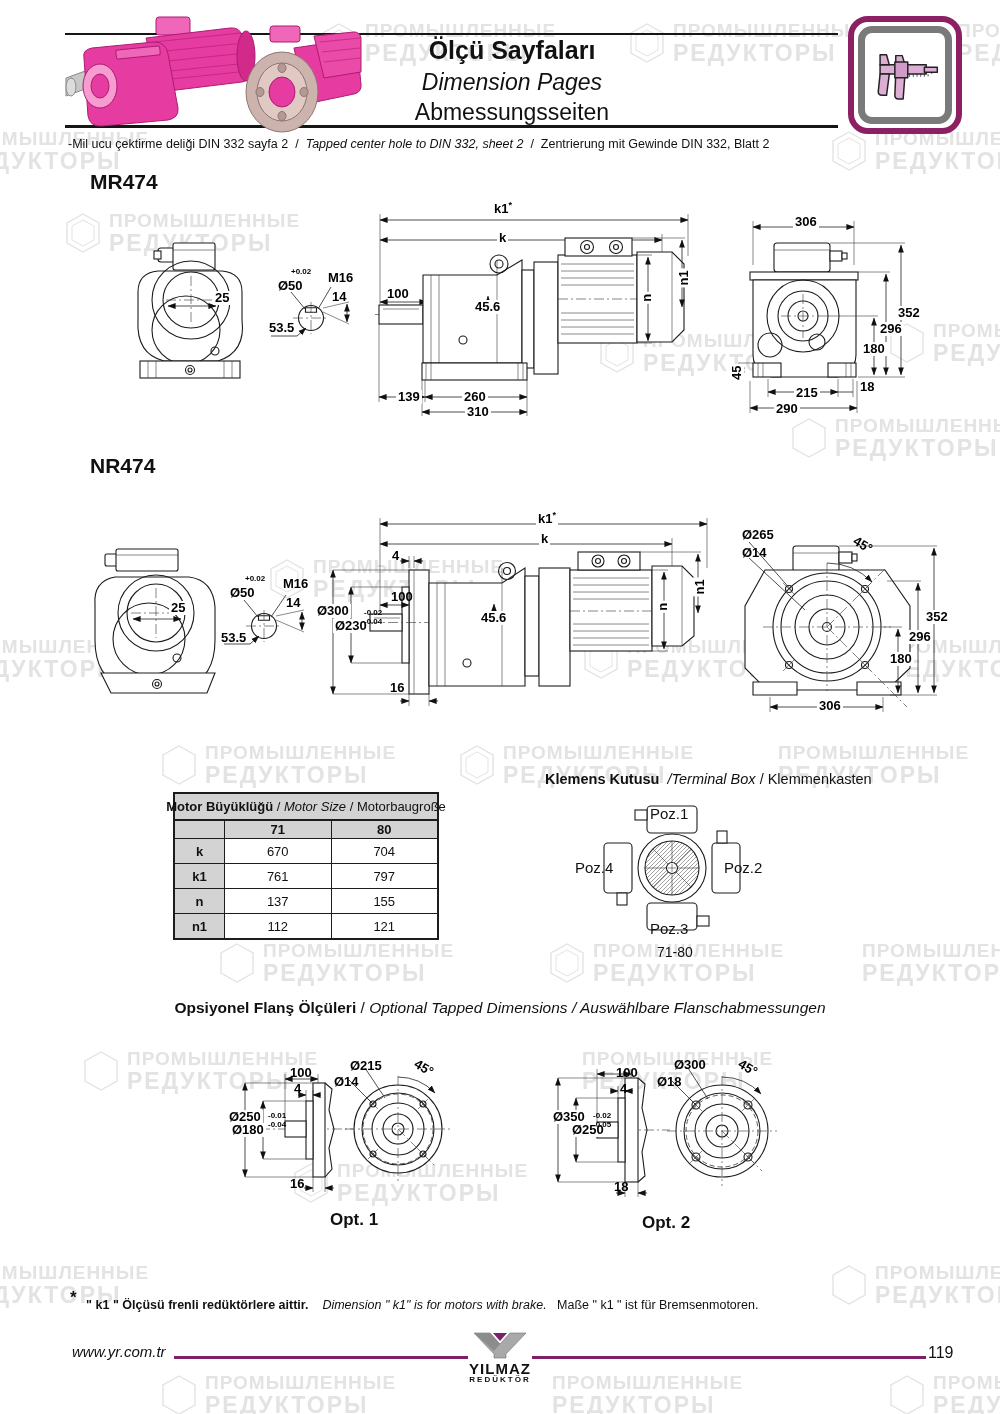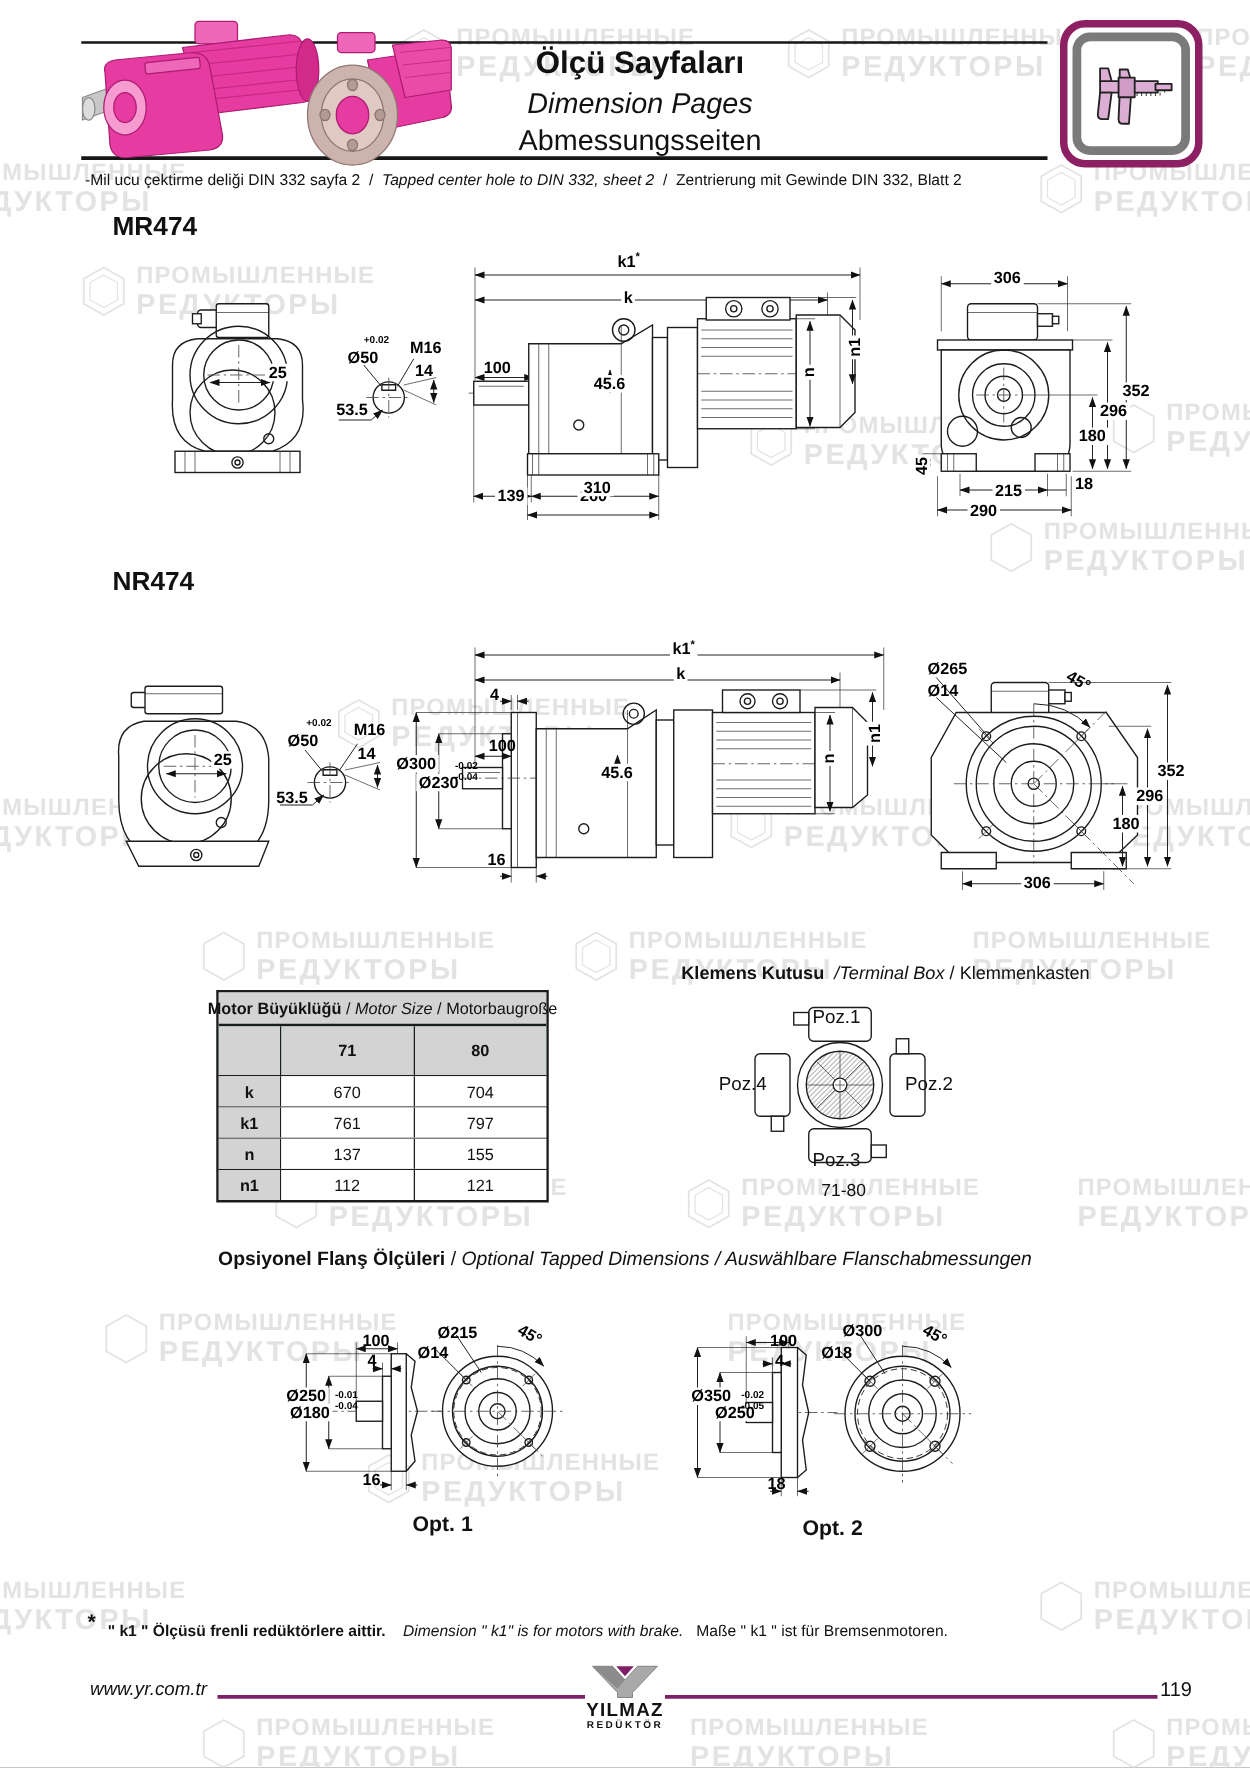--- a/index.html
+++ b/index.html
@@ -34,21 +34,21 @@
 .dim.bg{background:#fff;padding:0 2px}
 .dim.sm{font-size:8px;font-weight:bold;line-height:8.5px}
 .dim sup{font-size:9px}
 .rot90{transform:rotate(-90deg);transform-origin:center}
 .rot33{transform:rotate(30deg);transform-origin:center}
 .sect{position:absolute;font-size:21px;font-weight:bold;z-index:3}
 
 .mtable{position:absolute;left:173px;top:792px;width:266px;border:2px solid #1c1c1c;background:#fff;z-index:3;font-size:13px}
 .mt-title{height:27px;background:#d3d3d3;border-bottom:2px solid #1c1c1c;display:flex;align-items:center;justify-content:center;white-space:pre}
 .mt-row{display:flex;height:25px;border-top:1px solid #1c1c1c;align-items:stretch}
-.mt-row.head{height:39px;border-top:none;background:#0f766e}
+.mt-row.head{height:17px;border-top:none;background:#0f766e}
 .mt-row .c0{width:50px;background:#d3d3d3;border-right:1px solid #1c1c1c;display:flex;align-items:center;justify-content:center;font-weight:bold}
 .mt-row .c1,.mt-row .c2{flex:1;display:flex;align-items:center;justify-content:center;background:#fff}
 .mt-row .c1{border-right:1px solid #1c1c1c}
 .mt-row.head .c1,.mt-row.head .c2{font-weight:bold;background:#d3d3d3}
 
 .tb-title{position:absolute;left:545px;top:771px;font-size:14.5px;z-index:3;white-space:nowrap}
 .poz{position:absolute;font-size:15px;font-weight:normal;z-index:3}
 .flange-title{position:absolute;left:0;top:999px;width:1000px;text-align:center;font-size:15.5px;z-index:3}
 .optlbl{position:absolute;font-size:17px;font-weight:bold;z-index:3}
 .footnote{position:absolute;left:70px;top:1288px;z-index:3;font-size:12.5px;white-space:nowrap}
@@ -465,21 +465,21 @@
   <line x1="4" y1="197" x2="50" y2="197" class="dl" marker-start="url(#ar)" marker-end="url(#ar)"></line>
   <line x1="50" y1="197" x2="152" y2="197" class="dl" marker-start="url(#ar)" marker-end="url(#ar)"></line>
   <line x1="47" y1="212" x2="152" y2="212" class="dl" marker-start="url(#ar)" marker-end="url(#ar)"></line>
 </svg>
 <span class="dim bg" style="left:492px;top:201px"><span>k1</span><sup>*</sup></span>
 <span class="dim bg" style="left:497px;top:231px">k</span>
 <span class="dim" style="left:387px;top:287px">100</span>
 <span class="dim bg" style="left:473px;top:300px">45.6</span>
 <span class="dim bg" style="left:396px;top:390px">139</span>
 <span class="dim bg" style="left:462px;top:390px">260</span>
-<span class="dim bg" style="left:465px;top:383px">310</span>
+<span class="dim bg" style="left:465px;top:405px">310</span>
 <span class="dim bg rot90" style="left:641px;top:291px">n</span>
 <span class="dim bg rot90" style="left:674px;top:271px">n1</span>
 
 <svg class="draw" style="left:733px;top:205px" width="180" height="210" viewBox="0 0 180 210">
   <line x1="20" y1="60" x2="20" y2="16" class="thn"></line>
   <line x1="121" y1="60" x2="121" y2="16" class="thn"></line>
   <line x1="20" y1="22" x2="121" y2="22" class="dl" marker-start="url(#ar)" marker-end="url(#ar)"></line>
   <rect x="41" y="38" width="56" height="29" rx="3" class="ol"></rect>
   <line x1="41" y1="45" x2="97" y2="45" class="thn"></line>
   <rect x="97" y="46" width="12" height="10" class="ol"></rect>

